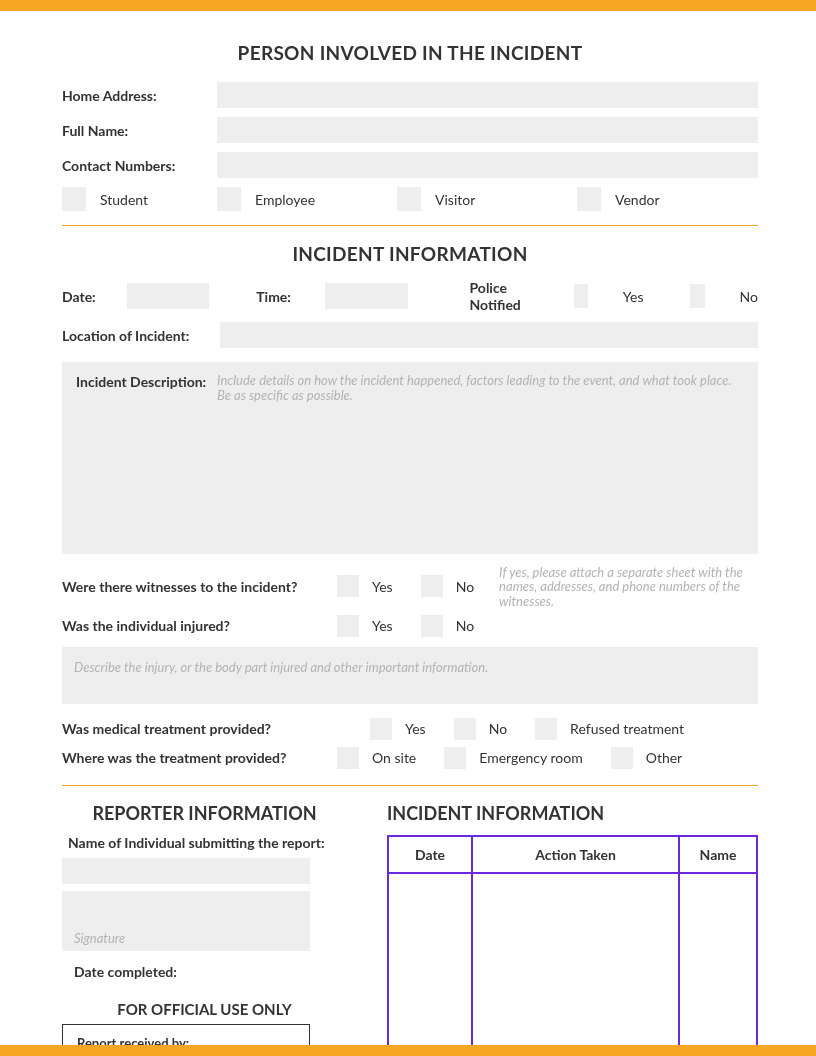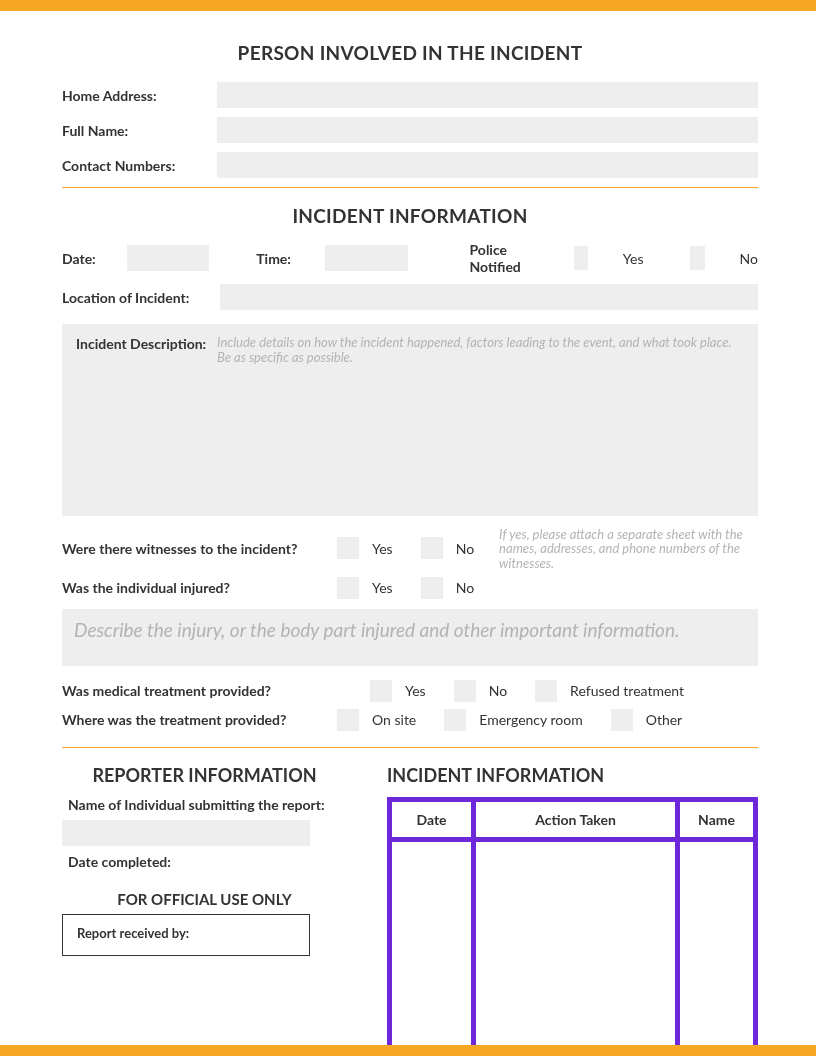--- a/index.html
+++ b/index.html
@@ -78,42 +78,42 @@
 .desc-label { font-weight: 700; font-size: 14px; width: 141px; flex-shrink: 0; }
 .desc-hint { font-style: italic; font-size: 13px; color: #b3b3b3; line-height: 1.15; }
 .row-q { display: flex; align-items: center; margin-top: 11px; }
 .q-label { font-weight: 700; font-size: 14px; width: 275px; flex-shrink: 0; }
 .q-yn { display: flex; align-items: center; }
 .q-yn .yn-check { width: 22px; height: 22px; }
 .q-yn .yn-text { margin-right: 28px; }
 .witness-hint { font-style: italic; font-size: 13px; color: #b3b3b3; margin-left: 25px; line-height: 1.1; }
 .row-inj { margin-top: 7px; }
 .inj-box { background: #eee; margin-top: 10px; padding: 9px 12px; height: 57px; }
-.inj-hint { font-style: italic; font-size: 19px; color: #b3b3b3; }
+.inj-hint { font-style: italic; font-size: 13px; color: #b3b3b3; }
 .row-med { margin-top: 14px; gap: 33px; }
 .row-med .q-yn .yn-text.refused { margin-right: 0; }
 .row-where { margin-top: 7px; }
 .row-where .q-yn .yn-text.er { margin-right: 28px; }
 .hr2 { border: none; border-top: 1px solid #f5a623; margin: 16px 0 16px 0; }
 .two-col { display: flex; }
 .col-left { width: 285px; margin-right: 40px; }
 .col-right { flex: 1; }
 .reporter-title { font-weight: 700; font-size: 18px; color: #333; margin-bottom: 10px; text-align: center; }
 .rep-label { font-weight: 700; font-size: 14px; margin-left: 6px; margin-bottom: 7px; }
 .rep-input { width: 248px; height: 26px; background: #eee; margin-bottom: 7px; }
 .sig-box { width: 248px; height: 60px; background: #eee; position: relative; margin-bottom: 12px; }
 .sig-hint { position: absolute; bottom: 5px; left: 12px; font-style: italic; font-size: 13px; color: #b3b3b3; }
-.date-comp { font-weight: 700; font-size: 14px; margin-left: 6px; margin-bottom: 20px; }
+.date-comp { font-weight: 700; font-size: 14px; margin-left: 12px; margin-bottom: 20px; }
 .official-title { font-weight: 700; font-size: 15px; text-align: center; margin-bottom: 6px; }
 .official-box { border: 1px solid #333; padding: 10px 14px 14px 14px; width: 248px; }
 .official-row { font-weight: 700; font-size: 13px; margin-bottom: 14px; }
 .official-row:last-child { margin-bottom: 0; }
 .incident-title { font-weight: 700; font-size: 18px; color: #333; margin-bottom: 11px; }
 table.actions { width: 100%; border-collapse: collapse; }
-table.actions th, table.actions td { border: 5px solid #6d28d9; }
+table.actions th, table.actions td { border: 2px solid #6d28d9; }
 table.actions th { font-weight: 700; font-size: 14px; padding: 9px 0; text-align: center; }
 table.actions th.date-col { width: 84px; }
 table.actions th.name-col { width: 78px; }
 table.actions td { height: 213px; }
 </style>
 </head>
 <body>
 
 <div class="topbar"></div>
 
@@ -127,20 +127,38 @@
   </div>
   <div class="row field-full-name">
     <span class="label">Full Name:</span>
     <div class="input"></div>
   </div>
   <div class="row field-contact">
     <span class="label">Contact Numbers:</span>
     <div class="input"></div>
   </div>
 
+  <div class="checkbox-row">
+    <div class="check-group check-group-student">
+      <div class="check"></div>
+      <span>Student</span>
+    </div>
+    <div class="check-group check-group-employee">
+      <div class="check"></div>
+      <span>Employee</span>
+    </div>
+    <div class="check-group check-group-visitor">
+      <div class="check"></div>
+      <span>Visitor</span>
+    </div>
+    <div class="check-group check-group-vendor">
+      <div class="check"></div>
+      <span>Vendor</span>
+    </div>
+  </div>
 
   <hr class="hr">
 
   <div class="sec2">
     <div class="section-title">INCIDENT INFORMATION</div>
 
     <div class="row-date-time">
       <span class="label date-label">Date:</span>
       <div class="date-input"></div>
       <span class="label time-label">Time:</span>
@@ -212,20 +230,23 @@
     </div>
 
     <hr class="hr2">
   </div>
 
   <div class="two-col">
     <div class="col-left">
       <div class="reporter-title">REPORTER INFORMATION</div>
       <div class="rep-label">Name of Individual submitting the report:</div>
       <div class="rep-input"></div>
+      <div class="sig-box">
+        <span class="sig-hint">Signature</span>
+      </div>
       <div class="date-comp">Date completed:</div>
 
       <div class="official-title">FOR OFFICIAL USE ONLY</div>
       <div class="official-box">
         <div class="official-row">Report received by:</div>
 
       </div>
     </div>
     <div class="col-right">
       <div class="incident-title">INCIDENT INFORMATION</div>

